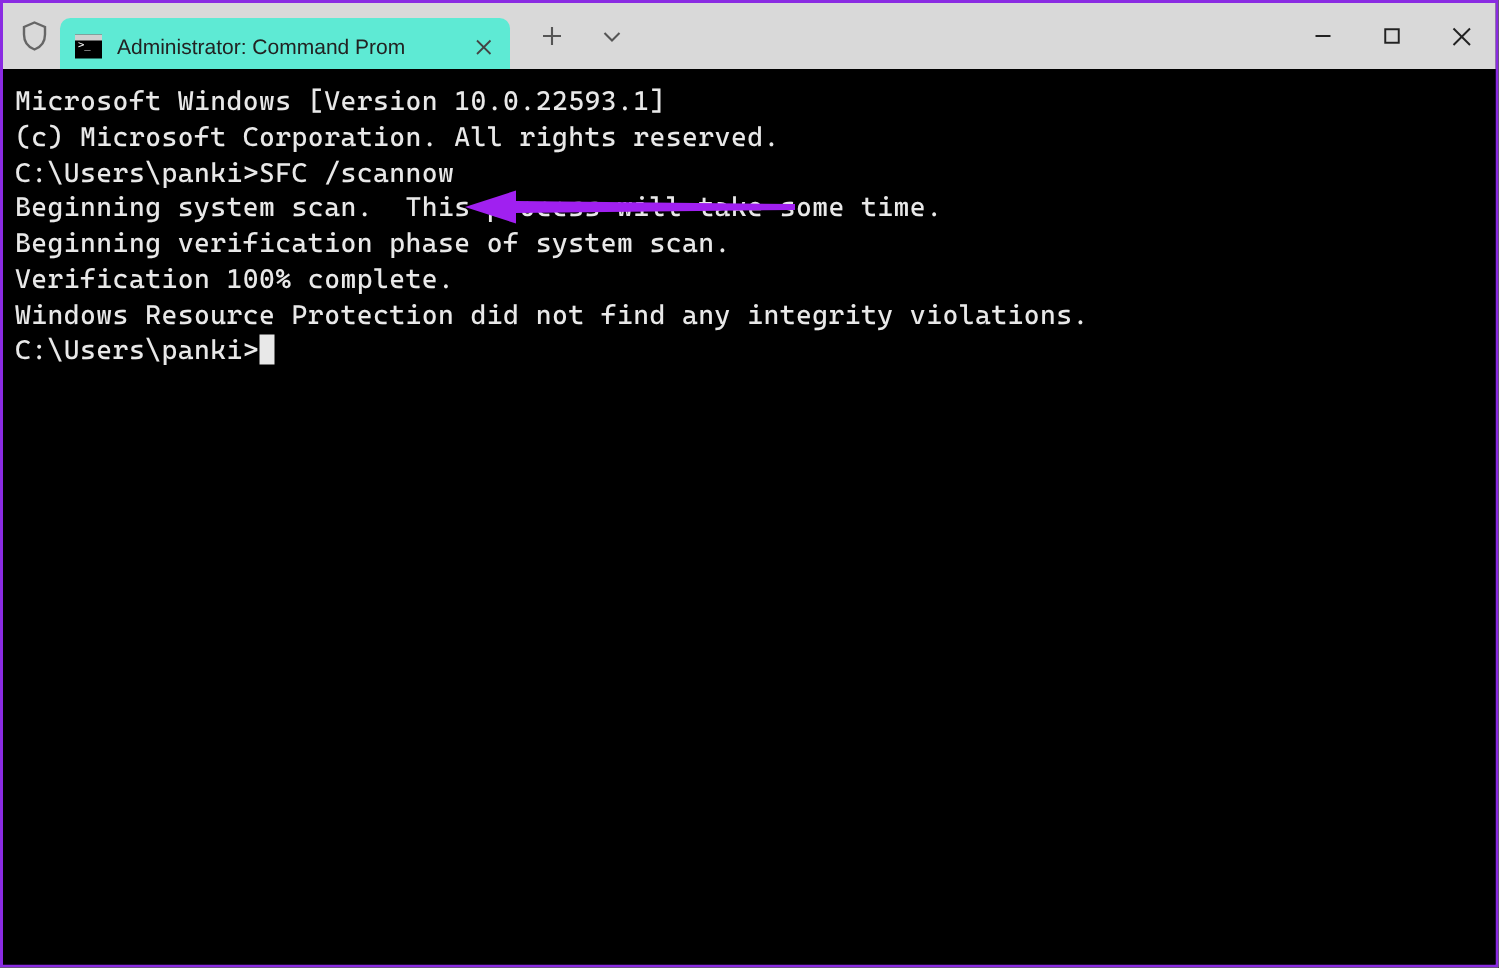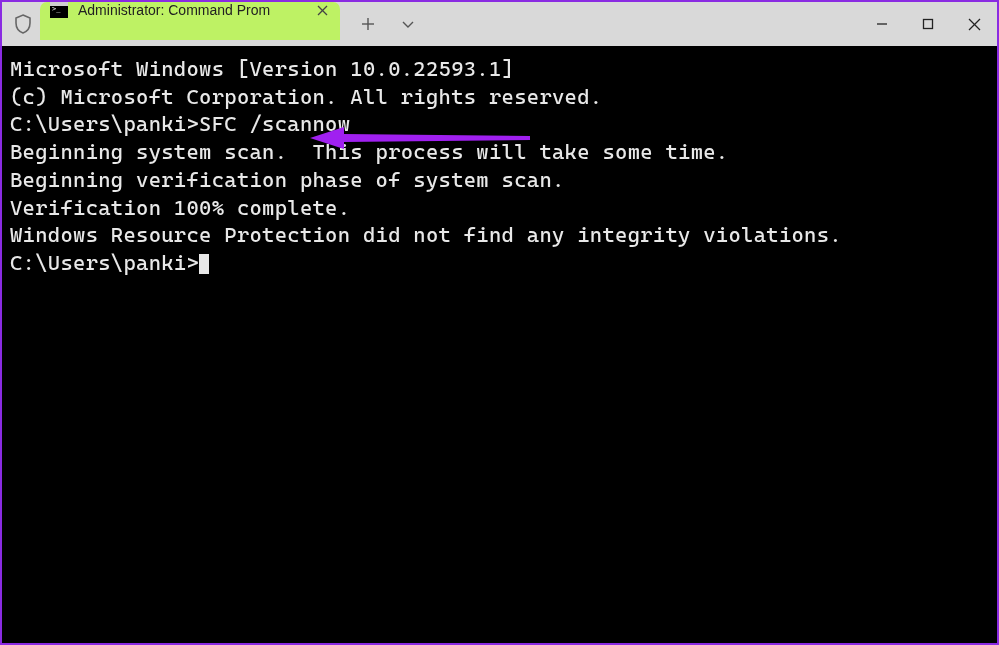--- a/index.html
+++ b/index.html
@@ -36,27 +36,27 @@
   .shield {
     width: 22px;
     height: 22px;
     display: flex;
     align-items: center;
     justify-content: center;
     color: #555;
   }
   .tab {
     margin-left: 6px;
-    margin-top: 0;
+    margin-top: 10px;
     height: 38px;
-    background: #bef264;
+    background: #5eead4;
     border-top-left-radius: 7px;
     border-top-right-radius: 7px;
     display: flex;
-    align-items: flex-start;
+    align-items: center;
     padding: 0 10px 0 10px;
     gap: 10px;
     min-width: 300px;
   }
   .tab-icon {
     width: 18px;
     height: 16px;
     background: #000;
     position: relative;
     display: inline-block;
@@ -121,21 +121,21 @@
     display: flex;
     align-items: center;
     justify-content: center;
     color: #222;
   }
   .terminal {
     flex: 1;
     background: #000;
     color: #e8e8e8;
     font-family: "Cascadia Mono", Consolas, "Courier New", monospace;
-    font-size: 21px;
+    font-size: 18px;
     line-height: 1.32;
     padding: 10px 8px;
     white-space: pre;
     position: relative;
     letter-spacing: 0.3px;
   }
   .term-line {
     display: block;
   }
   .annotation-arrow {

